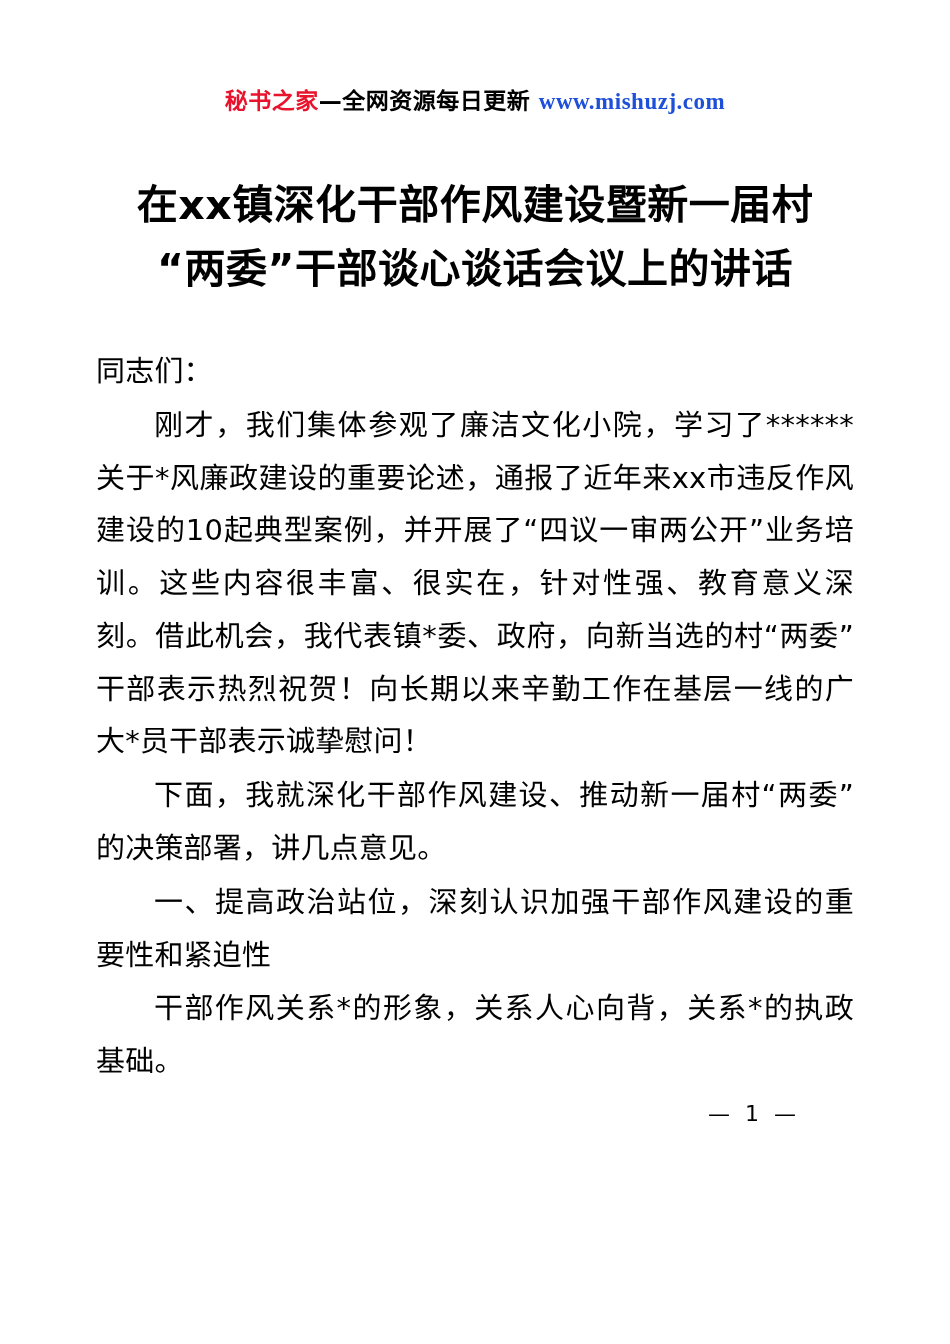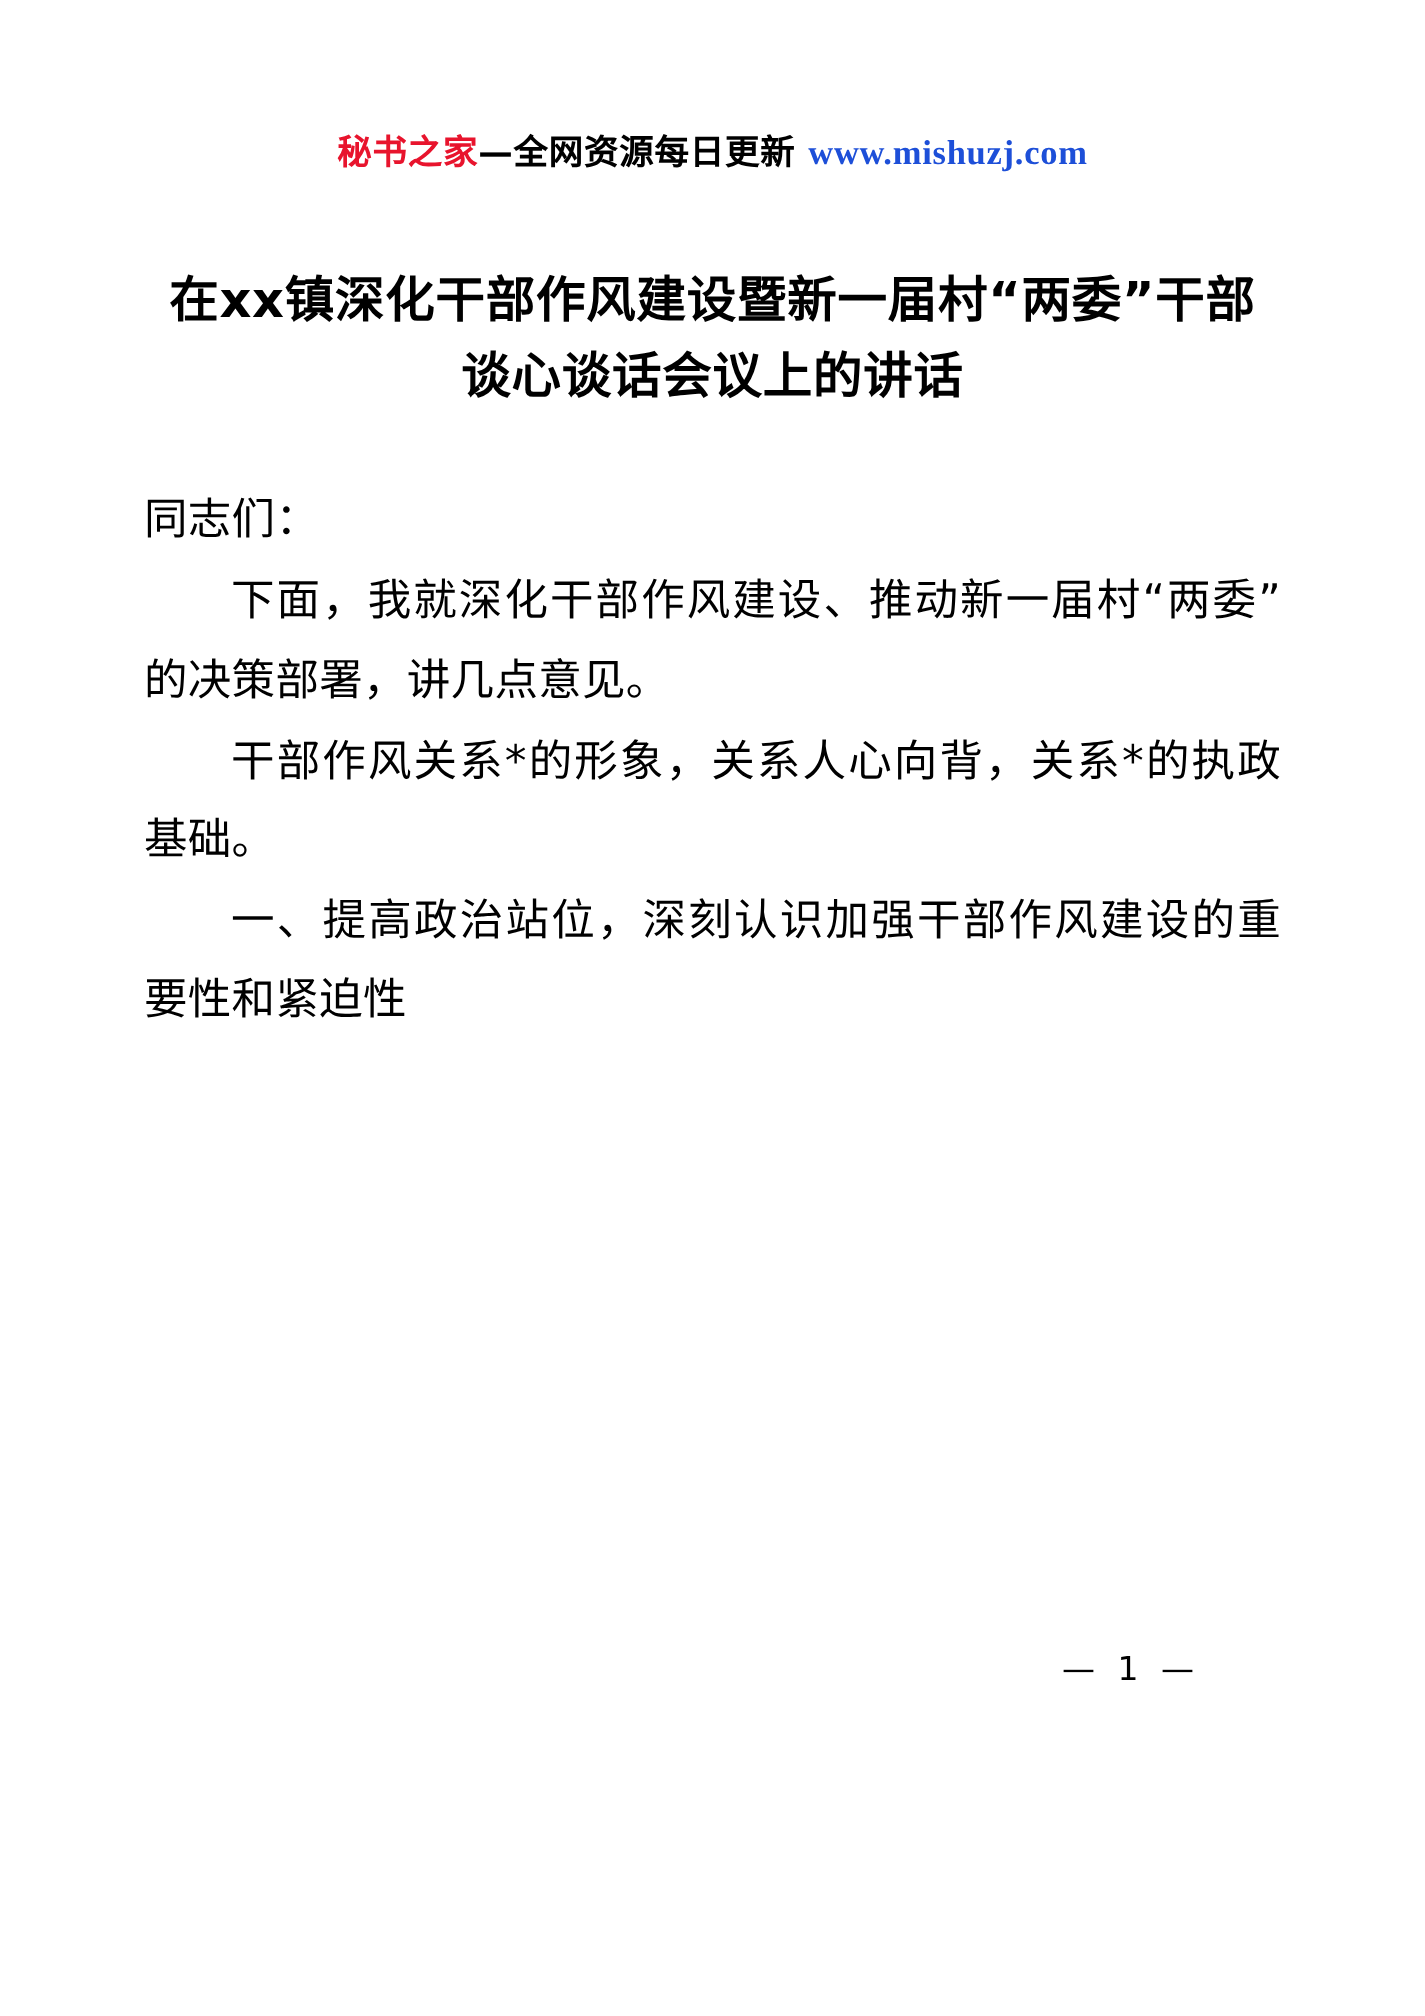--- a/index.html
+++ b/index.html
@@ -38,21 +38,21 @@
   }
   .banner .site {
     color: #1d4fd8;
     font-family: "Liberation Serif", "DejaVu Serif", serif;
     font-style: normal;
   }
   
   .doc-title {
     margin-top: 58px;
     text-align: center;
-    font-size: 33px;
+    font-size: 41px;
     font-weight: bold;
     line-height: 1.55;
     letter-spacing: 0.5px;
     padding: 0 10px;
   }
   
   .body-text {
     margin-top: 44px;
     font-size: 29px;
     line-height: 1.82;
@@ -86,20 +86,21 @@
 <div class="page">
 
   <div class="banner">
     <span class="brand">秘书之家</span><span class="tagline">—全网资源每日更新 </span><span class="site">www.mishuzj.com</span>
   </div>
 
   <h1 class="doc-title">在xx镇深化干部作风建设暨新一届村“两委”干部谈心谈话会议上的讲话</h1>
 
   <div class="body-text">
     <p class="noindent">同志们：</p>
+    <p class="indent">刚才，我们集体参观了廉洁文化小院，学习了******关于*风廉政建设的重要论述，通报了近年来xx市违反作风建设的10起典型案例，并开展了“四议一审两公开”业务培训。这些内容很丰富、很实在，针对性强、教育意义深刻。借此机会，我代表镇*委、政府，向新当选的村“两委”干部表示热烈祝贺！向长期以来辛勤工作在基层一线的广大*员干部表示诚挚慰问！</p>
     <p class="indent">下面，我就深化干部作风建设、推动新一届村“两委”的决策部署，讲几点意见。</p>
+    <p class="indent">一、提高政治站位，深刻认识加强干部作风建设的重要性和紧迫性</p>
     <p class="indent">干部作风关系*的形象，关系人心向背，关系*的执政基础。</p>
-    <p class="indent">一、提高政治站位，深刻认识加强干部作风建设的重要性和紧迫性</p>
   </div>
 
   <div class="footer">— 1 —</div>
 
 </div>
 
 </body></html>

